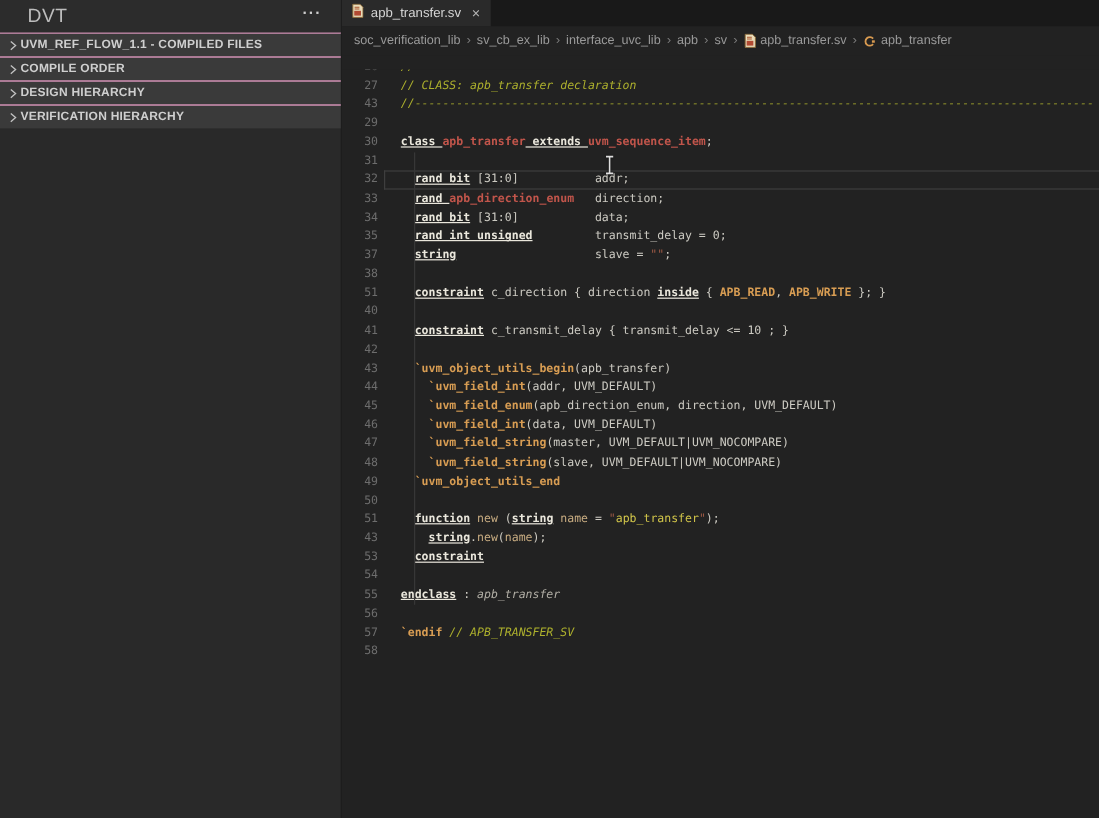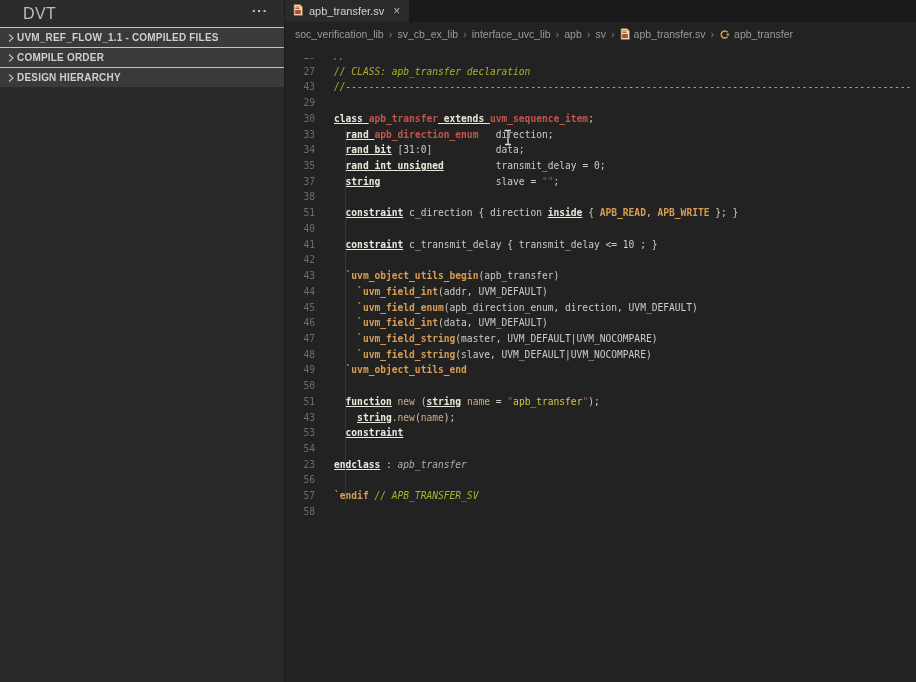--- a/index.html
+++ b/index.html
@@ -78,20 +78,28 @@
           <span class="lbl">COMPILE ORDER</span>
         </div>
         <div class="side-row">
           <span class="chev">
             <svg width="8" height="10" viewBox="0 0 8 10">
               <path d="M2 1.5 L6 5 L2 8.5" stroke="#c2c2c2" stroke-width="1.1" fill="none"></path>
             </svg>
           </span>
           <span class="lbl">DESIGN HIERARCHY</span>
         </div>
+        <div class="side-row">
+          <span class="chev">
+            <svg width="8" height="10" viewBox="0 0 8 10">
+              <path d="M2 1.5 L6 5 L2 8.5" stroke="#c2c2c2" stroke-width="1.1" fill="none"></path>
+            </svg>
+          </span>
+          <span class="lbl">VERIFICATION HIERARCHY</span>
+        </div>
       </div>
   </div>
 
   <div id="tabbar">
     <div id="tab-active">
       <span class="file-ico"><svg width="10" height="12" viewBox="0 0 10 12">
             <path d="M1 .5 h6 l2.5 2.5 v8.5 h-8.5 z" fill="#e9dcba" stroke="#8a6a3a" stroke-width="0.8"></path>
             <rect x="2.2" y="6" width="5.6" height="4" fill="#b14a32"></rect>
             <path d="M2.5 3 h4 M2.5 4.5 h4" stroke="#a8542e" stroke-width="0.9"></path>
           </svg></span>
@@ -143,20 +151,22 @@
       </span>
     </div>
 
   <div id="code-viewport">
     <div id="code-inner">
         <div class="line"><span class="ln">26</span><span class="lc"><span class="tok-c">//--------------------------------------------------------------------------------------------------</span></span></div>
         <div class="line"><span class="ln">27</span><span class="lc"><span class="tok-c">// CLASS: apb_transfer declaration</span></span></div>
         <div class="line"><span class="ln">43</span><span class="lc"><span class="tok-c">//--------------------------------------------------------------------------------------------------</span></span></div>
         <div class="line"><span class="ln">29</span><span class="lc"></span></div>
         <div class="line"><span class="ln">30</span><span class="lc"><span class="tok-k">class </span><span class="tok-t">apb_transfer</span><span class="tok-k"> extends </span><span class="tok-t">uvm_sequence_item</span><span class="tok-d">;</span></span></div>
+        <div class="line"><span class="ln">31</span><span class="lc"></span></div>
+        <div class="line cur"><span class="ln">32</span><span class="lc"><span class="tok-d">  </span><span class="tok-k">rand bit</span><span class="tok-d"> [31:0]           addr;</span></span></div>
         <div class="line"><span class="ln">33</span><span class="lc"><span class="tok-d">  </span><span class="tok-k">rand </span><span class="tok-t">apb_direction_enum</span><span class="tok-d">   direction;</span></span></div>
         <div class="line"><span class="ln">34</span><span class="lc"><span class="tok-d">  </span><span class="tok-k">rand bit</span><span class="tok-d"> [31:0]           data;</span></span></div>
         <div class="line"><span class="ln">35</span><span class="lc"><span class="tok-d">  </span><span class="tok-k">rand int unsigned</span><span class="tok-d">         transmit_delay = 0;</span></span></div>
         <div class="line"><span class="ln">37</span><span class="lc"><span class="tok-d">  </span><span class="tok-k">string</span><span class="tok-d">                    slave = </span><span class="tok-q">""</span><span class="tok-d">;</span></span></div>
         <div class="line"><span class="ln">38</span><span class="lc"></span></div>
         <div class="line"><span class="ln">51</span><span class="lc"><span class="tok-d">  </span><span class="tok-k">constraint</span><span class="tok-d"> c_direction { direction </span><span class="tok-k">inside</span><span class="tok-d"> { </span><span class="tok-m">APB_READ</span><span class="tok-d">, </span><span class="tok-m">APB_WRITE</span><span class="tok-d"> }; }</span></span></div>
         <div class="line"><span class="ln">40</span><span class="lc"></span></div>
         <div class="line"><span class="ln">41</span><span class="lc"><span class="tok-d">  </span><span class="tok-k">constraint</span><span class="tok-d"> c_transmit_delay { transmit_delay &lt;= 10 ; }</span></span></div>
         <div class="line"><span class="ln">42</span><span class="lc"></span></div>
         <div class="line"><span class="ln">43</span><span class="lc"><span class="tok-d">  </span><span class="tok-m">`uvm_object_utils_begin</span><span class="tok-d">(apb_transfer)</span></span></div>
@@ -164,21 +174,21 @@
         <div class="line"><span class="ln">45</span><span class="lc"><span class="tok-d">    </span><span class="tok-m">`uvm_field_enum</span><span class="tok-d">(apb_direction_enum, direction, UVM_DEFAULT)</span></span></div>
         <div class="line"><span class="ln">46</span><span class="lc"><span class="tok-d">    </span><span class="tok-m">`uvm_field_int</span><span class="tok-d">(data, UVM_DEFAULT)</span></span></div>
         <div class="line"><span class="ln">47</span><span class="lc"><span class="tok-d">    </span><span class="tok-m">`uvm_field_string</span><span class="tok-d">(master, UVM_DEFAULT|UVM_NOCOMPARE)</span></span></div>
         <div class="line"><span class="ln">48</span><span class="lc"><span class="tok-d">    </span><span class="tok-m">`uvm_field_string</span><span class="tok-d">(slave, UVM_DEFAULT|UVM_NOCOMPARE)</span></span></div>
         <div class="line"><span class="ln">49</span><span class="lc"><span class="tok-d">  </span><span class="tok-m">`uvm_object_utils_end</span></span></div>
         <div class="line"><span class="ln">50</span><span class="lc"></span></div>
         <div class="line"><span class="ln">51</span><span class="lc"><span class="tok-d">  </span><span class="tok-k">function</span><span class="tok-d"> </span><span class="tok-p">new</span><span class="tok-d"> (</span><span class="tok-k">string</span><span class="tok-d"> </span><span class="tok-p">name</span><span class="tok-d"> = </span><span class="tok-q">"</span><span class="tok-s">apb_transfer</span><span class="tok-q">"</span><span class="tok-d">);</span></span></div>
         <div class="line"><span class="ln">43</span><span class="lc"><span class="tok-d">    </span><span class="tok-k">string</span><span class="tok-d">.</span><span class="tok-p">new</span><span class="tok-d">(</span><span class="tok-p">name</span><span class="tok-d">);</span></span></div>
         <div class="line"><span class="ln">53</span><span class="lc"><span class="tok-d">  </span><span class="tok-k">constraint</span></span></div>
         <div class="line"><span class="ln">54</span><span class="lc"></span></div>
-        <div class="line"><span class="ln">23</span><span class="lc"><span class="tok-k">endclass</span><span class="tok-d"> : </span><span class="tok-i">apb_transfer</span></span></div>
+        <div class="line"><span class="ln">55</span><span class="lc"><span class="tok-k">endclass</span><span class="tok-d"> : </span><span class="tok-i">apb_transfer</span></span></div>
         <div class="line"><span class="ln">56</span><span class="lc"></span></div>
         <div class="line"><span class="ln">57</span><span class="lc"><span class="tok-m">`endif</span><span class="tok-d"> </span><span class="tok-c">// APB_TRANSFER_SV</span></span></div>
         <div class="line"><span class="ln">58</span><span class="lc"></span></div>
         <div id="indent-guide" style="left: 60px; top: 78.6px; height: 377.28px;"></div>
       </div>
   </div>
 
   <svg id="pointer" width="10" height="17" viewBox="0 0 10 17" style="left: 503px; top: 129px;">
     <path d="M2 1.5 H8 M5 1.5 V15.5 M2 15.5 H8" stroke="#dedede" stroke-width="1.3" fill="none"></path>
   </svg>

